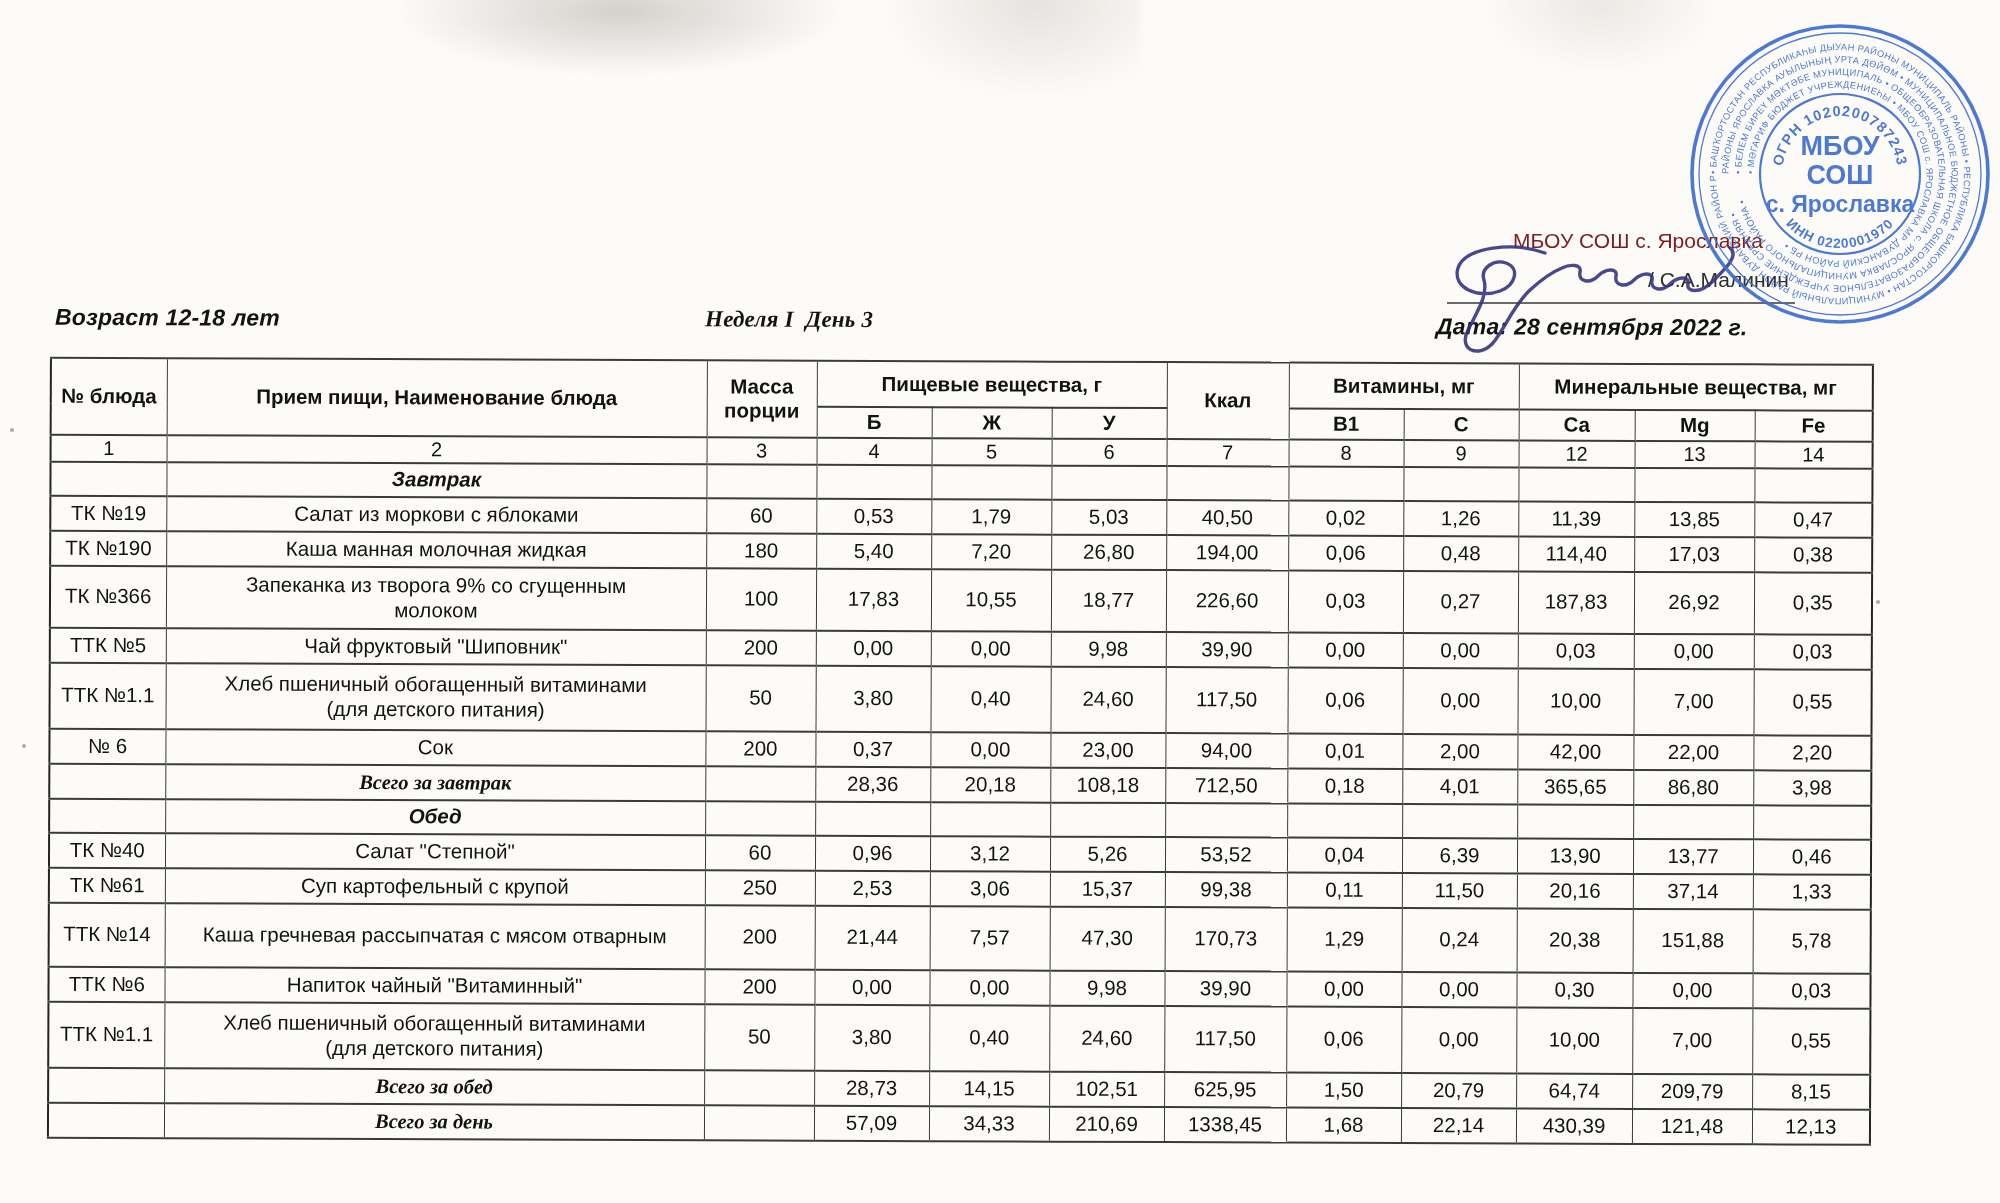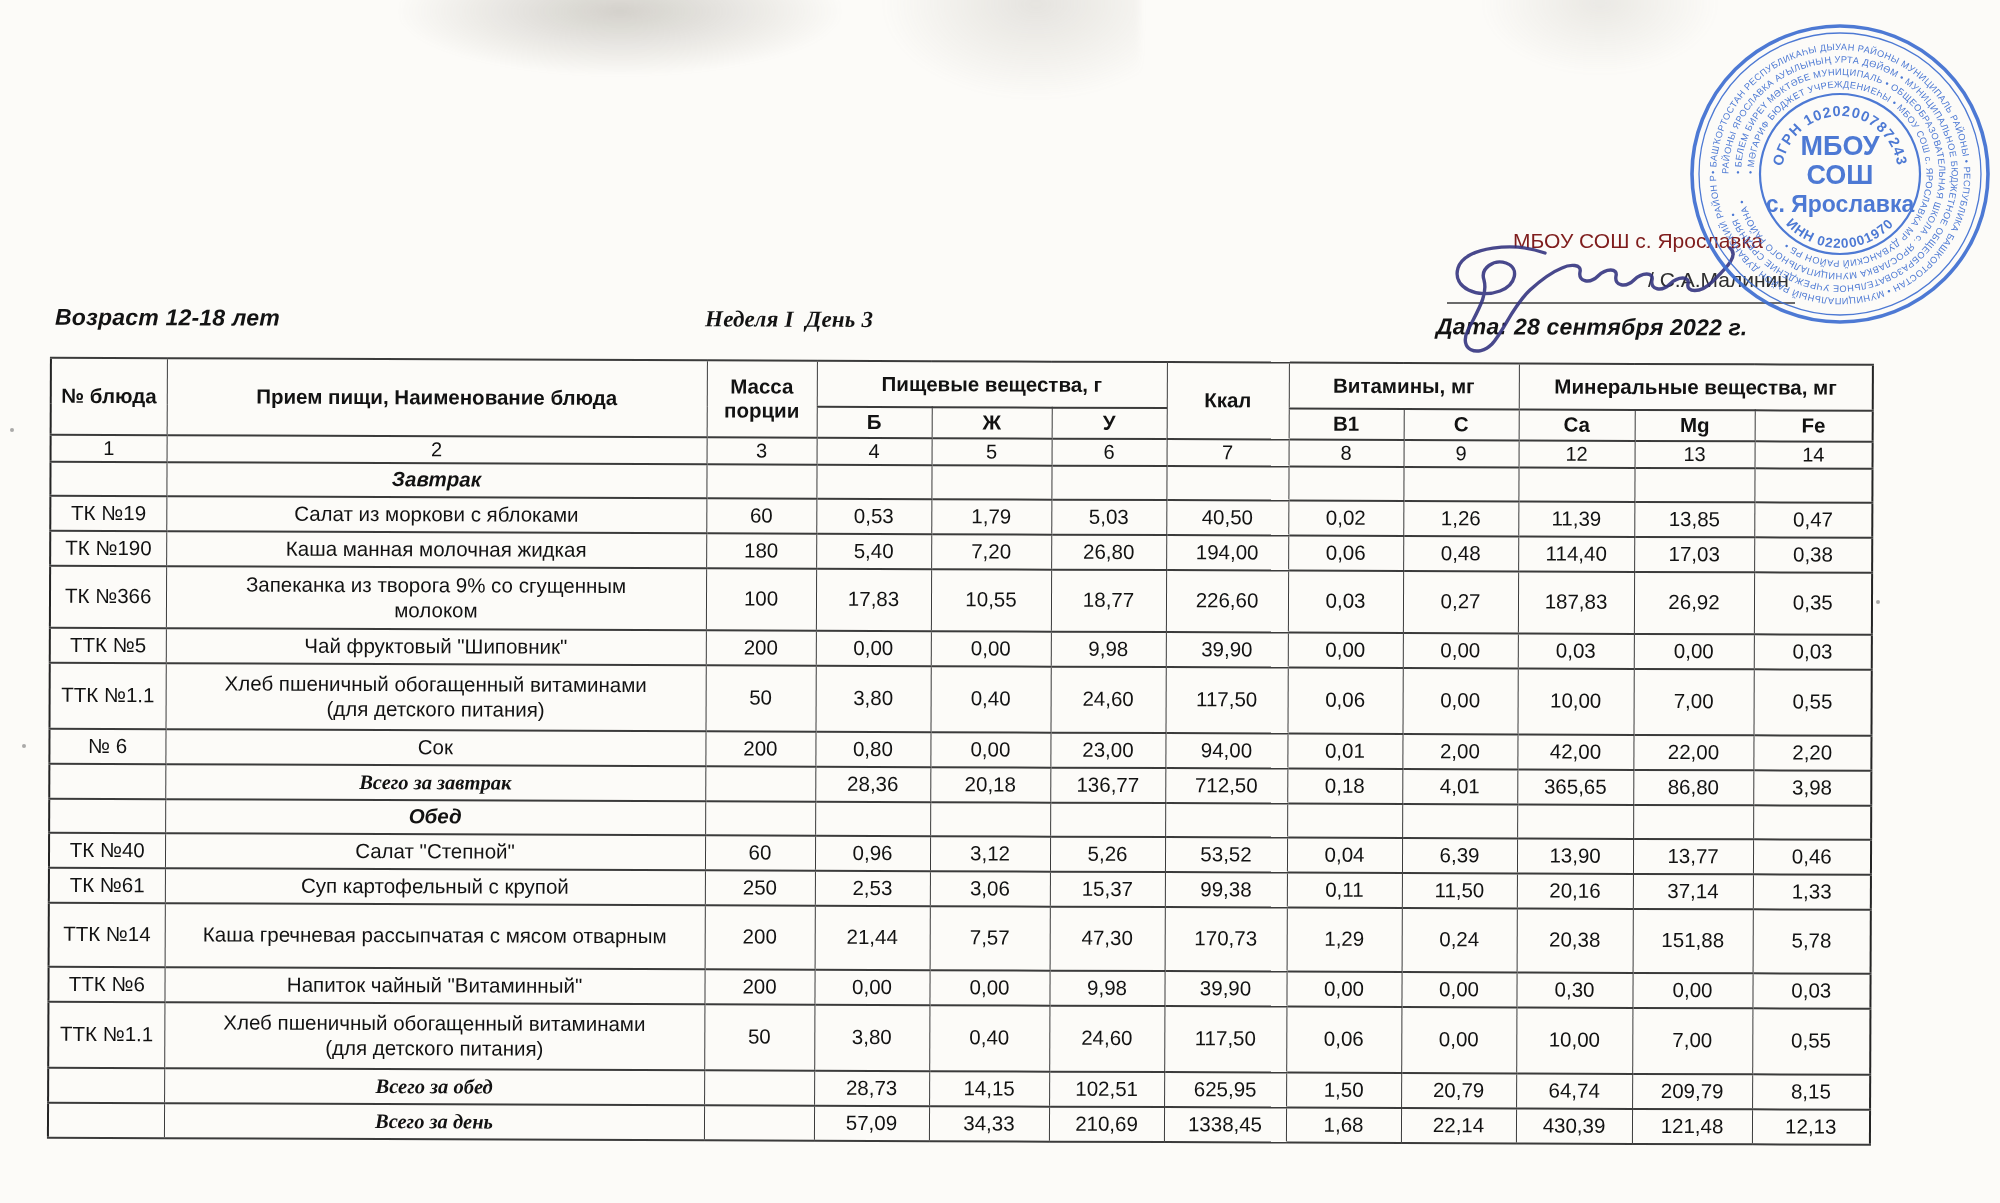--- a/index.html
+++ b/index.html
@@ -195,37 +195,37 @@
             <td class="num-cell">0,06</td>
             <td class="num-cell">0,00</td>
             <td class="num-cell">10,00</td>
             <td class="num-cell">7,00</td>
             <td class="num-cell">0,55</td>
           </tr>
           <tr style="height: 35px;">
             <td class="code-cell">№ 6</td>
             <td class="name-cell">Сок</td>
             <td class="num-cell">200</td>
-            <td class="num-cell">0,80</td>
+            <td class="num-cell">0,37</td>
             <td class="num-cell">0,00</td>
             <td class="num-cell">23,00</td>
             <td class="num-cell">94,00</td>
             <td class="num-cell">0,01</td>
             <td class="num-cell">2,00</td>
             <td class="num-cell">42,00</td>
             <td class="num-cell">22,00</td>
             <td class="num-cell">2,20</td>
           </tr>
           <tr style="height: 35px;">
             <td></td>
             <td class="total-label-cell">Всего за завтрак</td>
             <td></td>
             <td class="num-cell total-num">28,36</td>
             <td class="num-cell total-num">20,18</td>
-            <td class="num-cell total-num">136,77</td>
+            <td class="num-cell total-num">108,18</td>
             <td class="num-cell total-num">712,50</td>
             <td class="num-cell total-num">0,18</td>
             <td class="num-cell total-num">4,01</td>
             <td class="num-cell total-num">365,65</td>
             <td class="num-cell total-num">86,80</td>
             <td class="num-cell total-num">3,98</td>
           </tr>
           <tr style="height: 34px;">
             <td></td>
             <td class="section-title-cell">Обед</td>

